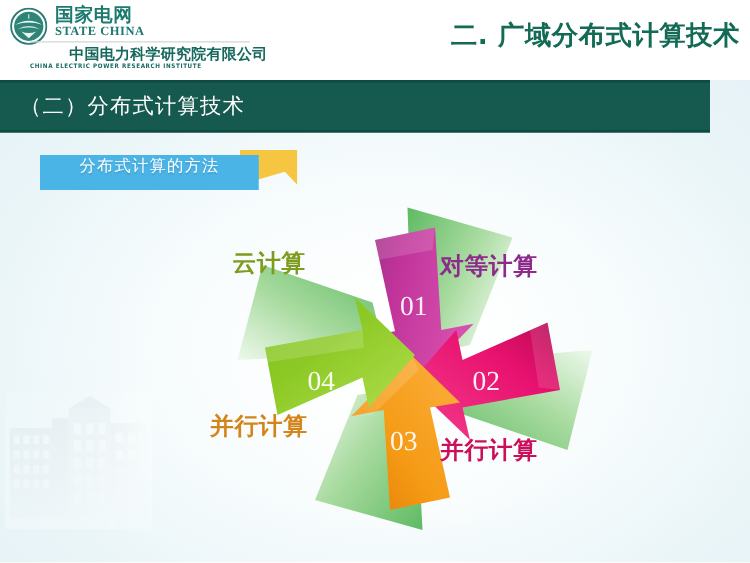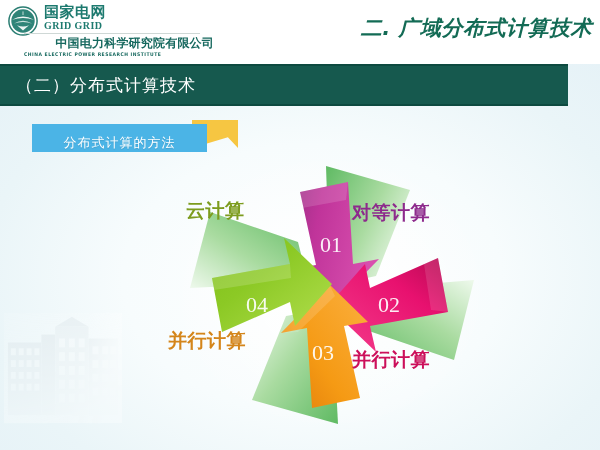--- a/index.html
+++ b/index.html
@@ -99,21 +99,20 @@
 
   .deck-title {
     position: absolute;
     right: 8px;
     top: 14px;
     font-size: 21px;
     font-weight: bold;
     color: #136b55;
     letter-spacing: 0.5px;
     white-space: nowrap;
-    font-style: italic;
   }
 
   
   .section-bar {
     position: absolute;
     left: 0;
     top: 64px;
     width: 568px;
     height: 42px;
     background: #16594e;
@@ -151,21 +150,21 @@
     clip-path: polygon(0 0, 100% 0, 100% 100%, 78% 62%, 0 100%);
   }
   .ribbon-body {
     position: absolute;
     left: 0;
     top: 4px;
     width: 175px;
     height: 28px;
     background: #4bb4e6;
     display: flex;
-    align-items: flex-end;
+    align-items: flex-start;
     justify-content: center;
   }
   .ribbon-text {
     color: #ffffff;
     font-size: 13px;
     letter-spacing: 1px;
     white-space: nowrap;
     text-shadow: 0 1px 1px rgba(0,0,0,0.12);
   }
 
@@ -217,21 +216,21 @@
       <svg class="sg-emblem" viewBox="0 0 100 100">
         <circle cx="50" cy="50" r="47" fill="none" stroke="#2a7d72" stroke-width="5"></circle>
         <circle cx="50" cy="50" r="39" fill="#2f8478"></circle>
         <path d="M14 46 Q50 24 86 46 Q50 34 14 46 Z" fill="#ffffff" opacity="0.92"></path>
         <path d="M20 58 Q50 40 80 58 Q50 48 20 58 Z" fill="#ffffff" opacity="0.75"></path>
         <path d="M30 64 L50 82 L70 64 Q50 72 30 64 Z" fill="#ffffff" opacity="0.9"></path>
         <path d="M50 18 L50 30" stroke="#ffffff" stroke-width="3" opacity="0.8"></path>
       </svg>
       <div class="sg-names">
         <div class="sg-cn">国家电网</div>
-        <div class="sg-en">GRID GRID</div>
+        <div class="sg-en">STATE CHINA</div>
       </div>
     </div>
 
     <div class="inst-block">
       <div class="inst-rule"></div>
       <div class="inst-cn">中国电力科学研究院有限公司</div>
       <div class="inst-en">CHINA ELECTRIC POWER RESEARCH INSTITUTE</div>
     </div>
 
     <div class="deck-title">二. 广域分布式计算技术</div>

